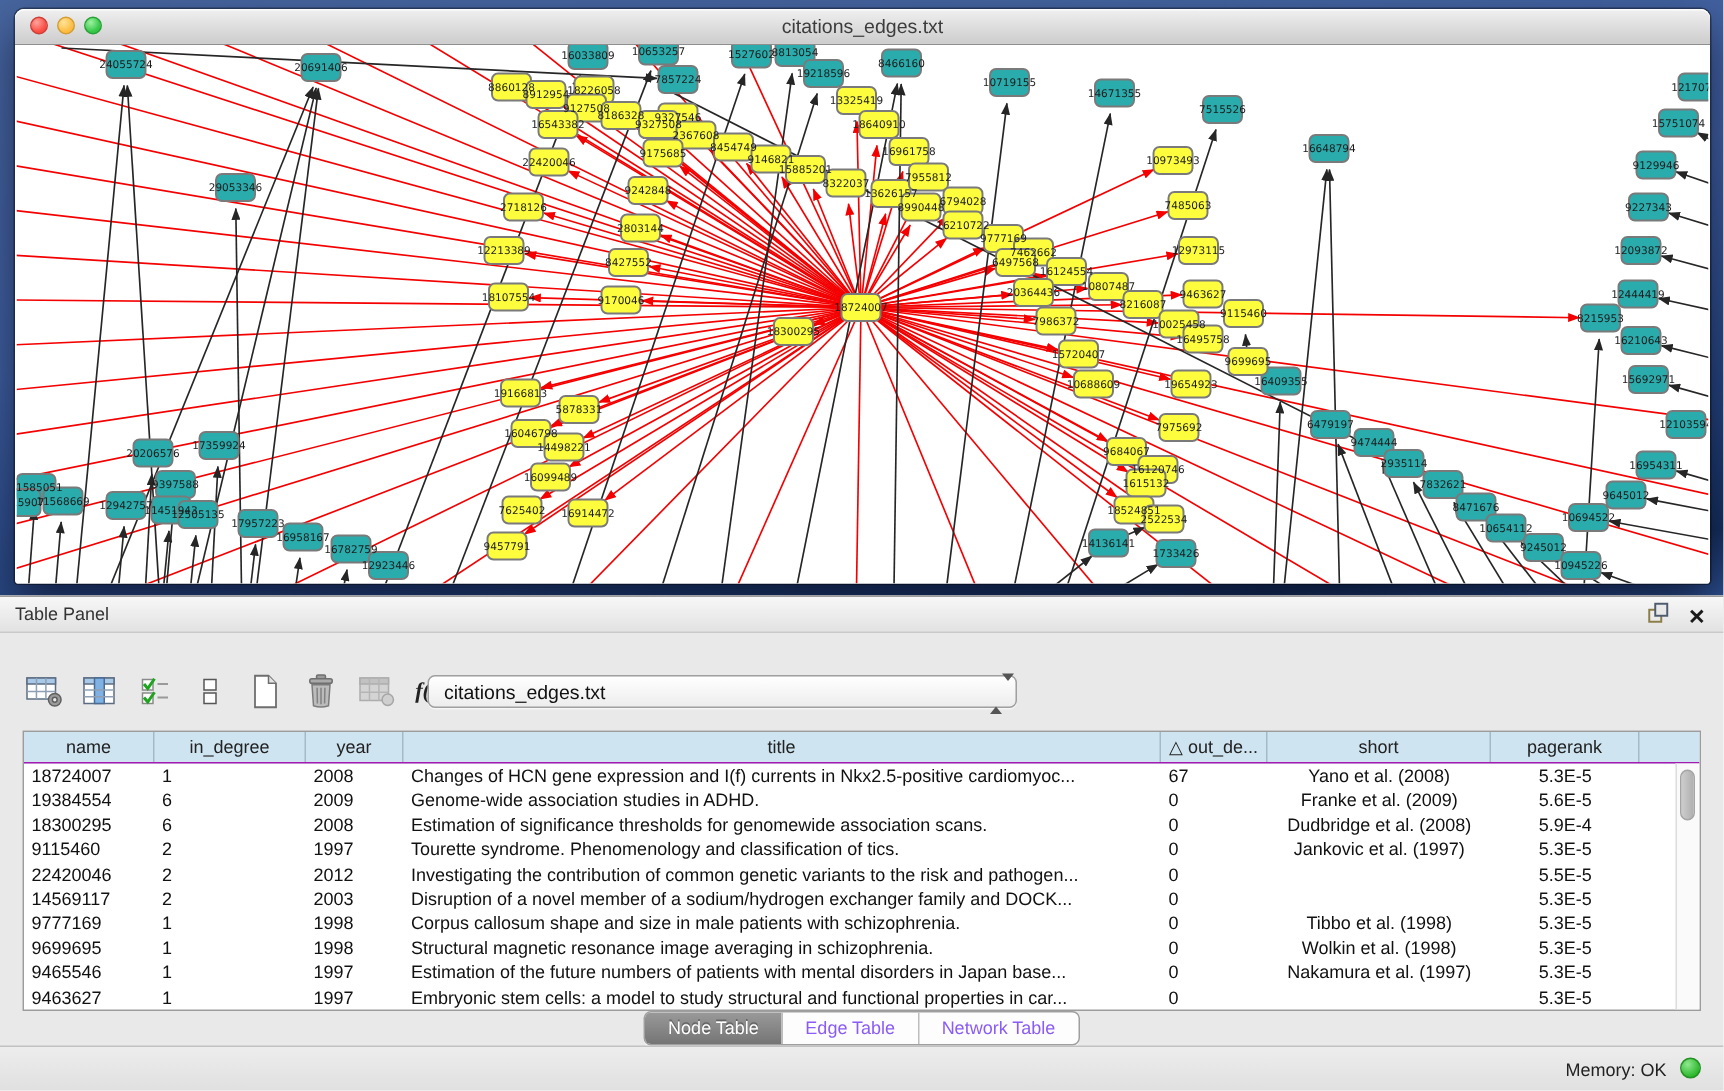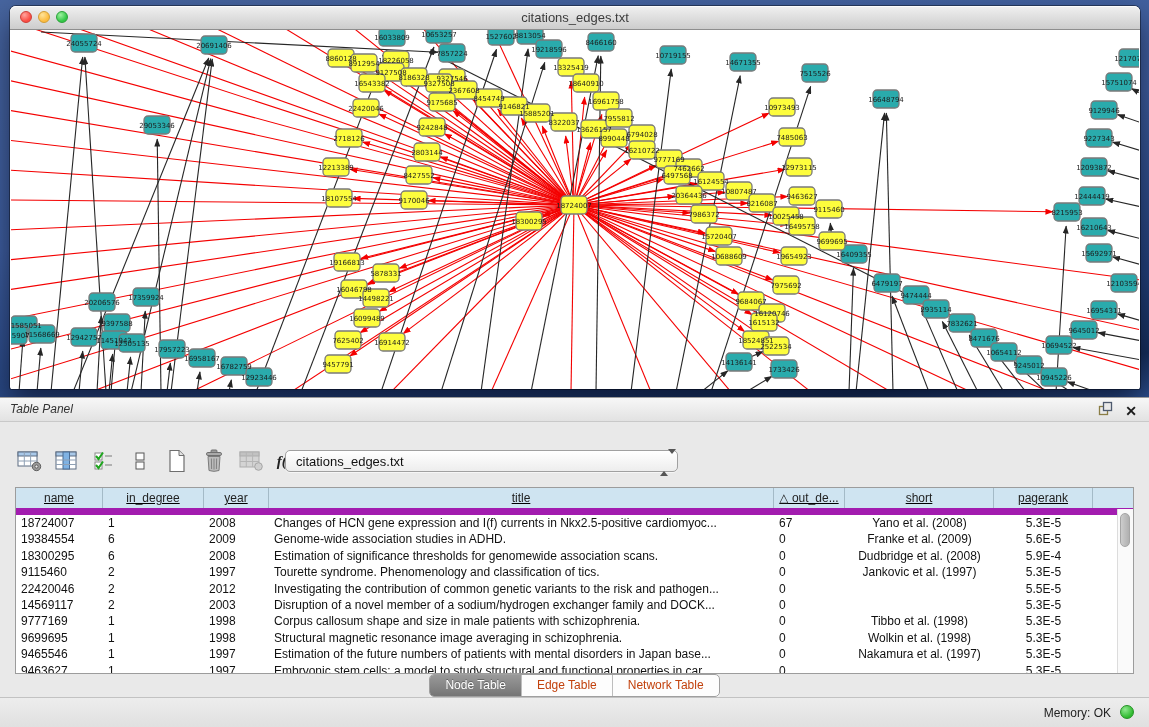--- a/index.html
+++ b/index.html
@@ -22,56 +22,56 @@
   .t-yellow{left:28px;background:radial-gradient(circle at 35% 30%,#ffe39a,#fdbc40 65%);border:1px solid #d29d33;}
   .t-green{left:46px;background:radial-gradient(circle at 35% 30%,#9ef2a0,#34c748 65%);border:1px solid #2aa138;}
   .win-title{text-align:center;line-height:23px;font-size:13px;color:#3c3c3c;}
   .canvas-wrap{position:relative;width:1128px;height:359px;margin-left:1px;background:#fff;overflow:hidden;}
   #net-svg{display:block;font-family:"DejaVu Sans",sans-serif;}
 
   
   #table-panel{position:absolute;left:0;top:397px;width:1149px;height:330px;background:#e9e9e9;}
   .panel-header{position:absolute;left:0;top:0;right:0;height:23px;
     background:linear-gradient(#f7f7f7,#e2e2e2);border-top:1px solid #9b9b9b;border-bottom:1px solid #c9c9c9;}
-  .panel-title{position:absolute;left:10px;top:4px;font-size:12px;color:#333;font-style:italic;}
+  .panel-title{position:absolute;left:10px;top:4px;font-size:12px;color:#333;}
   .panel-actions{position:absolute;right:12px;top:3px;display:flex;gap:12px;align-items:center;}
   .close-glyph{font-size:14px;font-weight:bold;color:#1a1a1a;line-height:16px;cursor:default;}
 
   .toolbar{position:absolute;left:0;top:24px;right:0;height:62px;}
   .tb-icons{position:absolute;left:16px;top:26px;display:flex;align-items:center;gap:11px;}
   .tb-btn{display:flex;align-items:center;justify-content:center;width:26px;height:28px;}
   .fx{font-family:"Liberation Serif",serif;font-style:italic;font-weight:bold;font-size:15px;color:#222;}
 
   .combo{position:absolute;left:285px;top:29px;width:393px;height:22px;box-sizing:border-box;
     background:linear-gradient(#ffffff,#ededed);border:1px solid #a0a0a0;border-radius:5px;
     box-shadow:inset 0 1px 0 #fff,0 1px 0 rgba(255,255,255,.6);}
   .combo-text{position:absolute;left:10px;top:3px;font-size:13px;color:#111;}
   .combo-arrows{position:absolute;right:7px;top:3px;width:10px;height:16px;}
   .arr{width:0;height:0;border-left:4px solid transparent;border-right:4px solid transparent;margin:2px 0;}
   .arr.up{border-bottom:5px solid #555;}
   .arr.dn{border-top:5px solid #555;}
 
   .table-wrap{position:absolute;left:15px;top:90px;width:1117px;height:185px;background:#fff;
     border:1px solid #9c9c9c;box-sizing:content-box;overflow:hidden;}
-  .thead{display:flex;height:20px;background:#cfe4f1;border-bottom:7px solid #a21caf;text-decoration:underline;}
+  .thead{display:flex;height:20px;background:#cfe4f1;border-bottom:1px solid #a21caf;}
   .th{font-size:12px;color:#222;text-align:center;line-height:20px;border-right:1px solid #a4bac7;
       box-sizing:border-box;overflow:hidden;white-space:nowrap;flex-shrink:0;}
   .th.filler{border-right:none;}
   .tr{display:flex;height:16.4px;}
   .td{font-size:12px;line-height:16.4px;color:#111;box-sizing:border-box;overflow:hidden;
       white-space:nowrap;flex-shrink:0;padding-left:5px;}
   .td.center{text-align:center;padding-left:0;}
   .vscroll{position:absolute;right:0;top:21px;bottom:0;width:15px;background:#fafafa;border-left:1px solid #dcdcdc;}
   .vthumb{position:absolute;left:2px;top:4px;width:10px;height:34px;border-radius:6px;
     background:linear-gradient(90deg,#cdcdcd,#b0b0b0);border:1px solid #a5a5a5;box-sizing:border-box;}
 
   .tabs{position:absolute;left:0;top:277px;right:0;display:flex;justify-content:center;}
   .seg{display:flex;height:21px;border:1px solid #9f9f9f;border-radius:5px;overflow:hidden;background:#fdfdfd;
     box-shadow:0 1px 0 rgba(255,255,255,.7);}
-  .seg-btn{font-size:12px;line-height:21px;padding:0 15px;color:#c2410c;border-right:1px solid #bdbdbd;cursor:default;}
+  .seg-btn{font-size:12px;line-height:21px;padding:0 15px;color:#8b5cf6;border-right:1px solid #bdbdbd;cursor:default;}
   .seg-btn:last-child{border-right:none;}
   .seg-btn.active{background:linear-gradient(#999999,#757575);color:#fff;text-shadow:0 -1px 0 rgba(0,0,0,.3);}
 
   .statusbar{position:absolute;left:0;top:300px;right:0;bottom:0;
     background:linear-gradient(#ededed,#e0e0e0);border-top:1px solid #c2c2c2;}
   .memory-label{position:absolute;right:38px;top:8px;font-size:12px;color:#222;}
   .memory-dot{position:absolute;right:15px;top:7px;width:14px;height:14px;border-radius:50%;box-sizing:border-box;
     background:radial-gradient(circle at 35% 30%,#8fe88f,#2eb92e 70%);border:1px solid #249124;}
 </style>
 </head>

